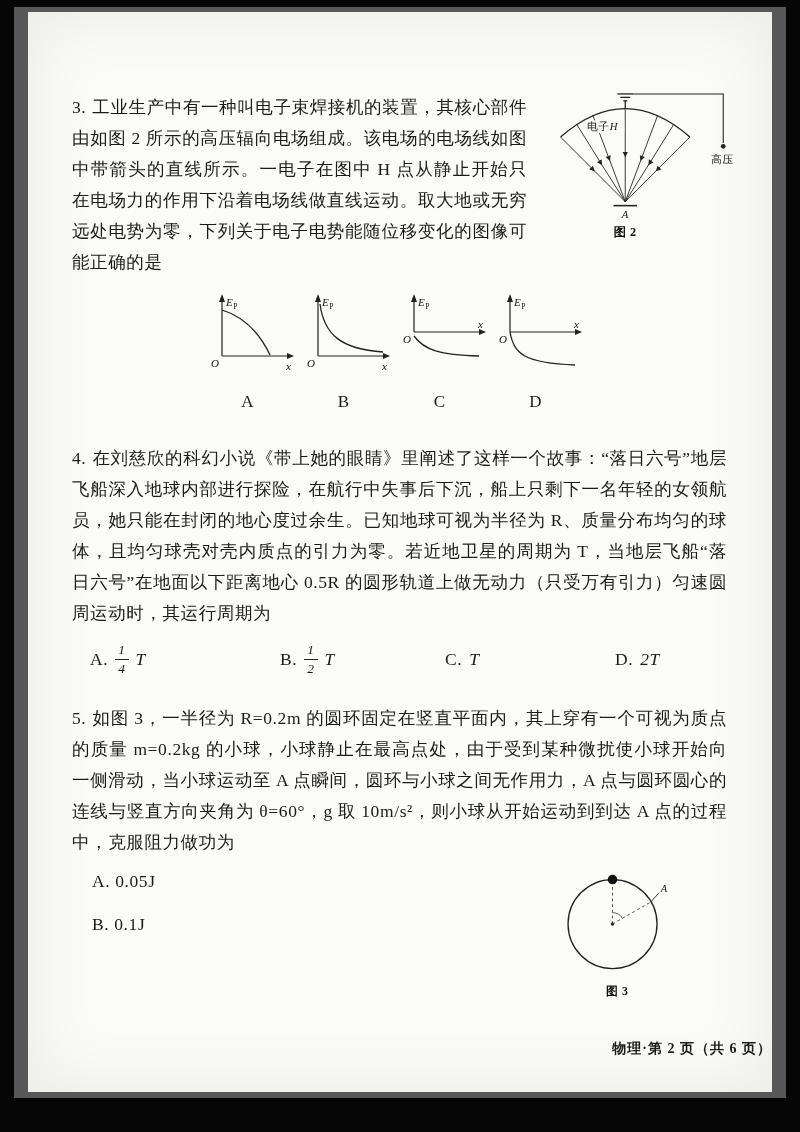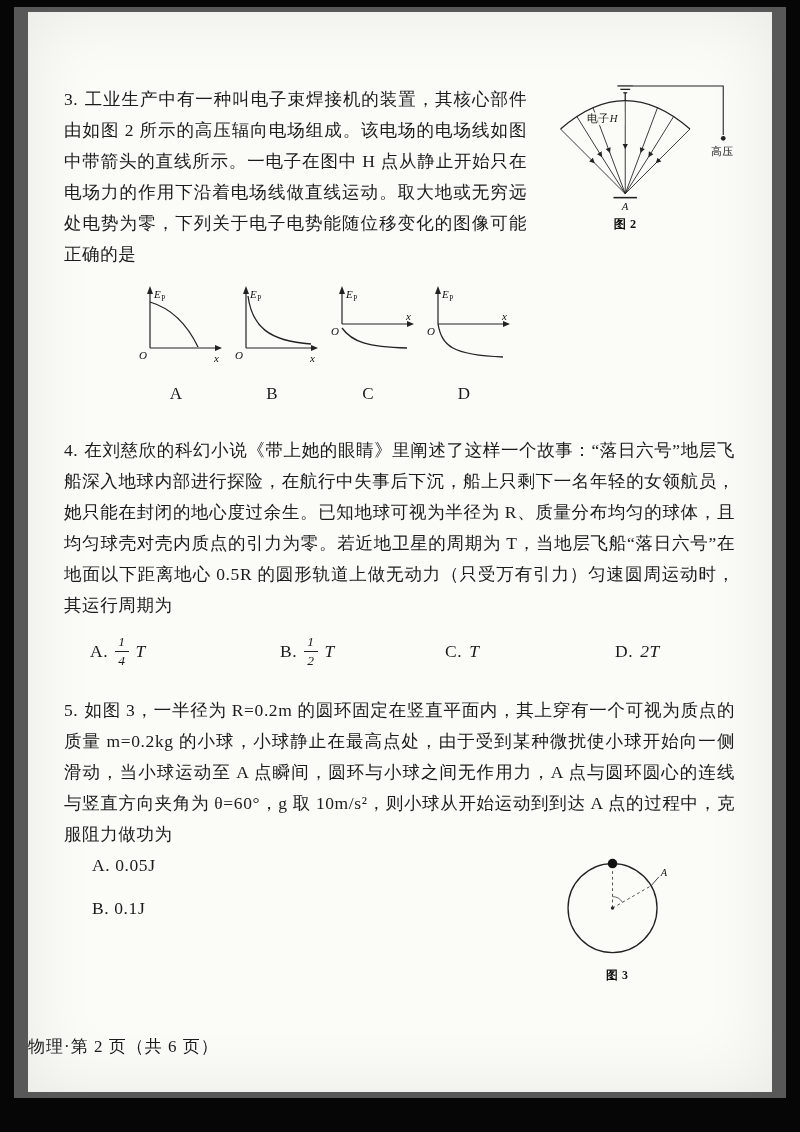--- a/index.html
+++ b/index.html
@@ -8,26 +8,26 @@
     font-family:"Liberation Serif","DejaVu Serif",serif;color:#1b1b1b;
     position:relative;
   }
   .paper-margin{position:absolute;left:14px;top:7px;right:14px;bottom:34px;background:#585858;}
   .exam-page{
     position:absolute;left:28px;top:12px;right:28px;bottom:40px;
     background:#fbfbf7;box-shadow:inset 0 0 70px rgba(0,0,0,0.08);
     padding:72px 37px 0 36px;box-sizing:border-box;
   }
   .question{font-size:17.5px;line-height:31px;text-align:justify;letter-spacing:0.6px;}
-  .qbody{margin:0;}
+  .qbody{margin:8px;}
   .qnum{margin-right:6px;}
   
   .fig2-wrap{float:right;width:196px;margin:-6px 0 4px 12px;text-align:center;}
   
-  .graphs-row{display:flex;justify-content:flex-start;margin:14px 80px 0 64px;clear:both;}
+  .graphs-row{display:flex;justify-content:center;margin:14px 80px 0 64px;clear:both;}
   .graph{margin:0;text-align:center;}
   .graph svg{display:block;}
   .glabel{font-size:17px;margin-top:2px;letter-spacing:0;}
   .ax{stroke:#222;stroke-width:1.2;}
   .ah{fill:#222;}
   .curve{fill:none;stroke:#222;stroke-width:1.3;}
   .lbl{font-size:11px;fill:#111;font-family:"Liberation Serif",serif;}
   
   .q4{margin-top:26px;}
   .q5{margin-top:28px;}
@@ -40,22 +40,22 @@
   .frac .den{font-size:13.5px;border-top:1.3px solid #222;padding:2px 3px 0;}
   .var{font-style:italic;}
   
   .q5-lower{position:relative;}
   .q5-opts{padding-left:28px;}
   .q5-opt{margin:0 0 13px 0;font-size:17.5px;line-height:30px;}
   .fig3-wrap{position:absolute;right:42px;top:-16px;text-align:center;}
   .figtext{font-size:11px;fill:#151515;font-family:"Liberation Serif",serif;}
   .figcap{font-size:12.5px;fill:#111;font-weight:bold;font-family:"Liberation Serif",serif;}
   
-  .footer{position:absolute;left:0;right:0;bottom:34px;text-align:left;
-    font-size:17px;font-weight:normal;letter-spacing:1px;}
+  .footer{position:absolute;left:0;right:0;bottom:34px;text-align:right;
+    font-size:14px;font-weight:bold;letter-spacing:1px;}
 </style>
 </head>
 <body>
 
 <div class="paper-margin"></div>
 
 <div class="exam-page">
 
   <section class="question">
     <div class="fig2-wrap">

